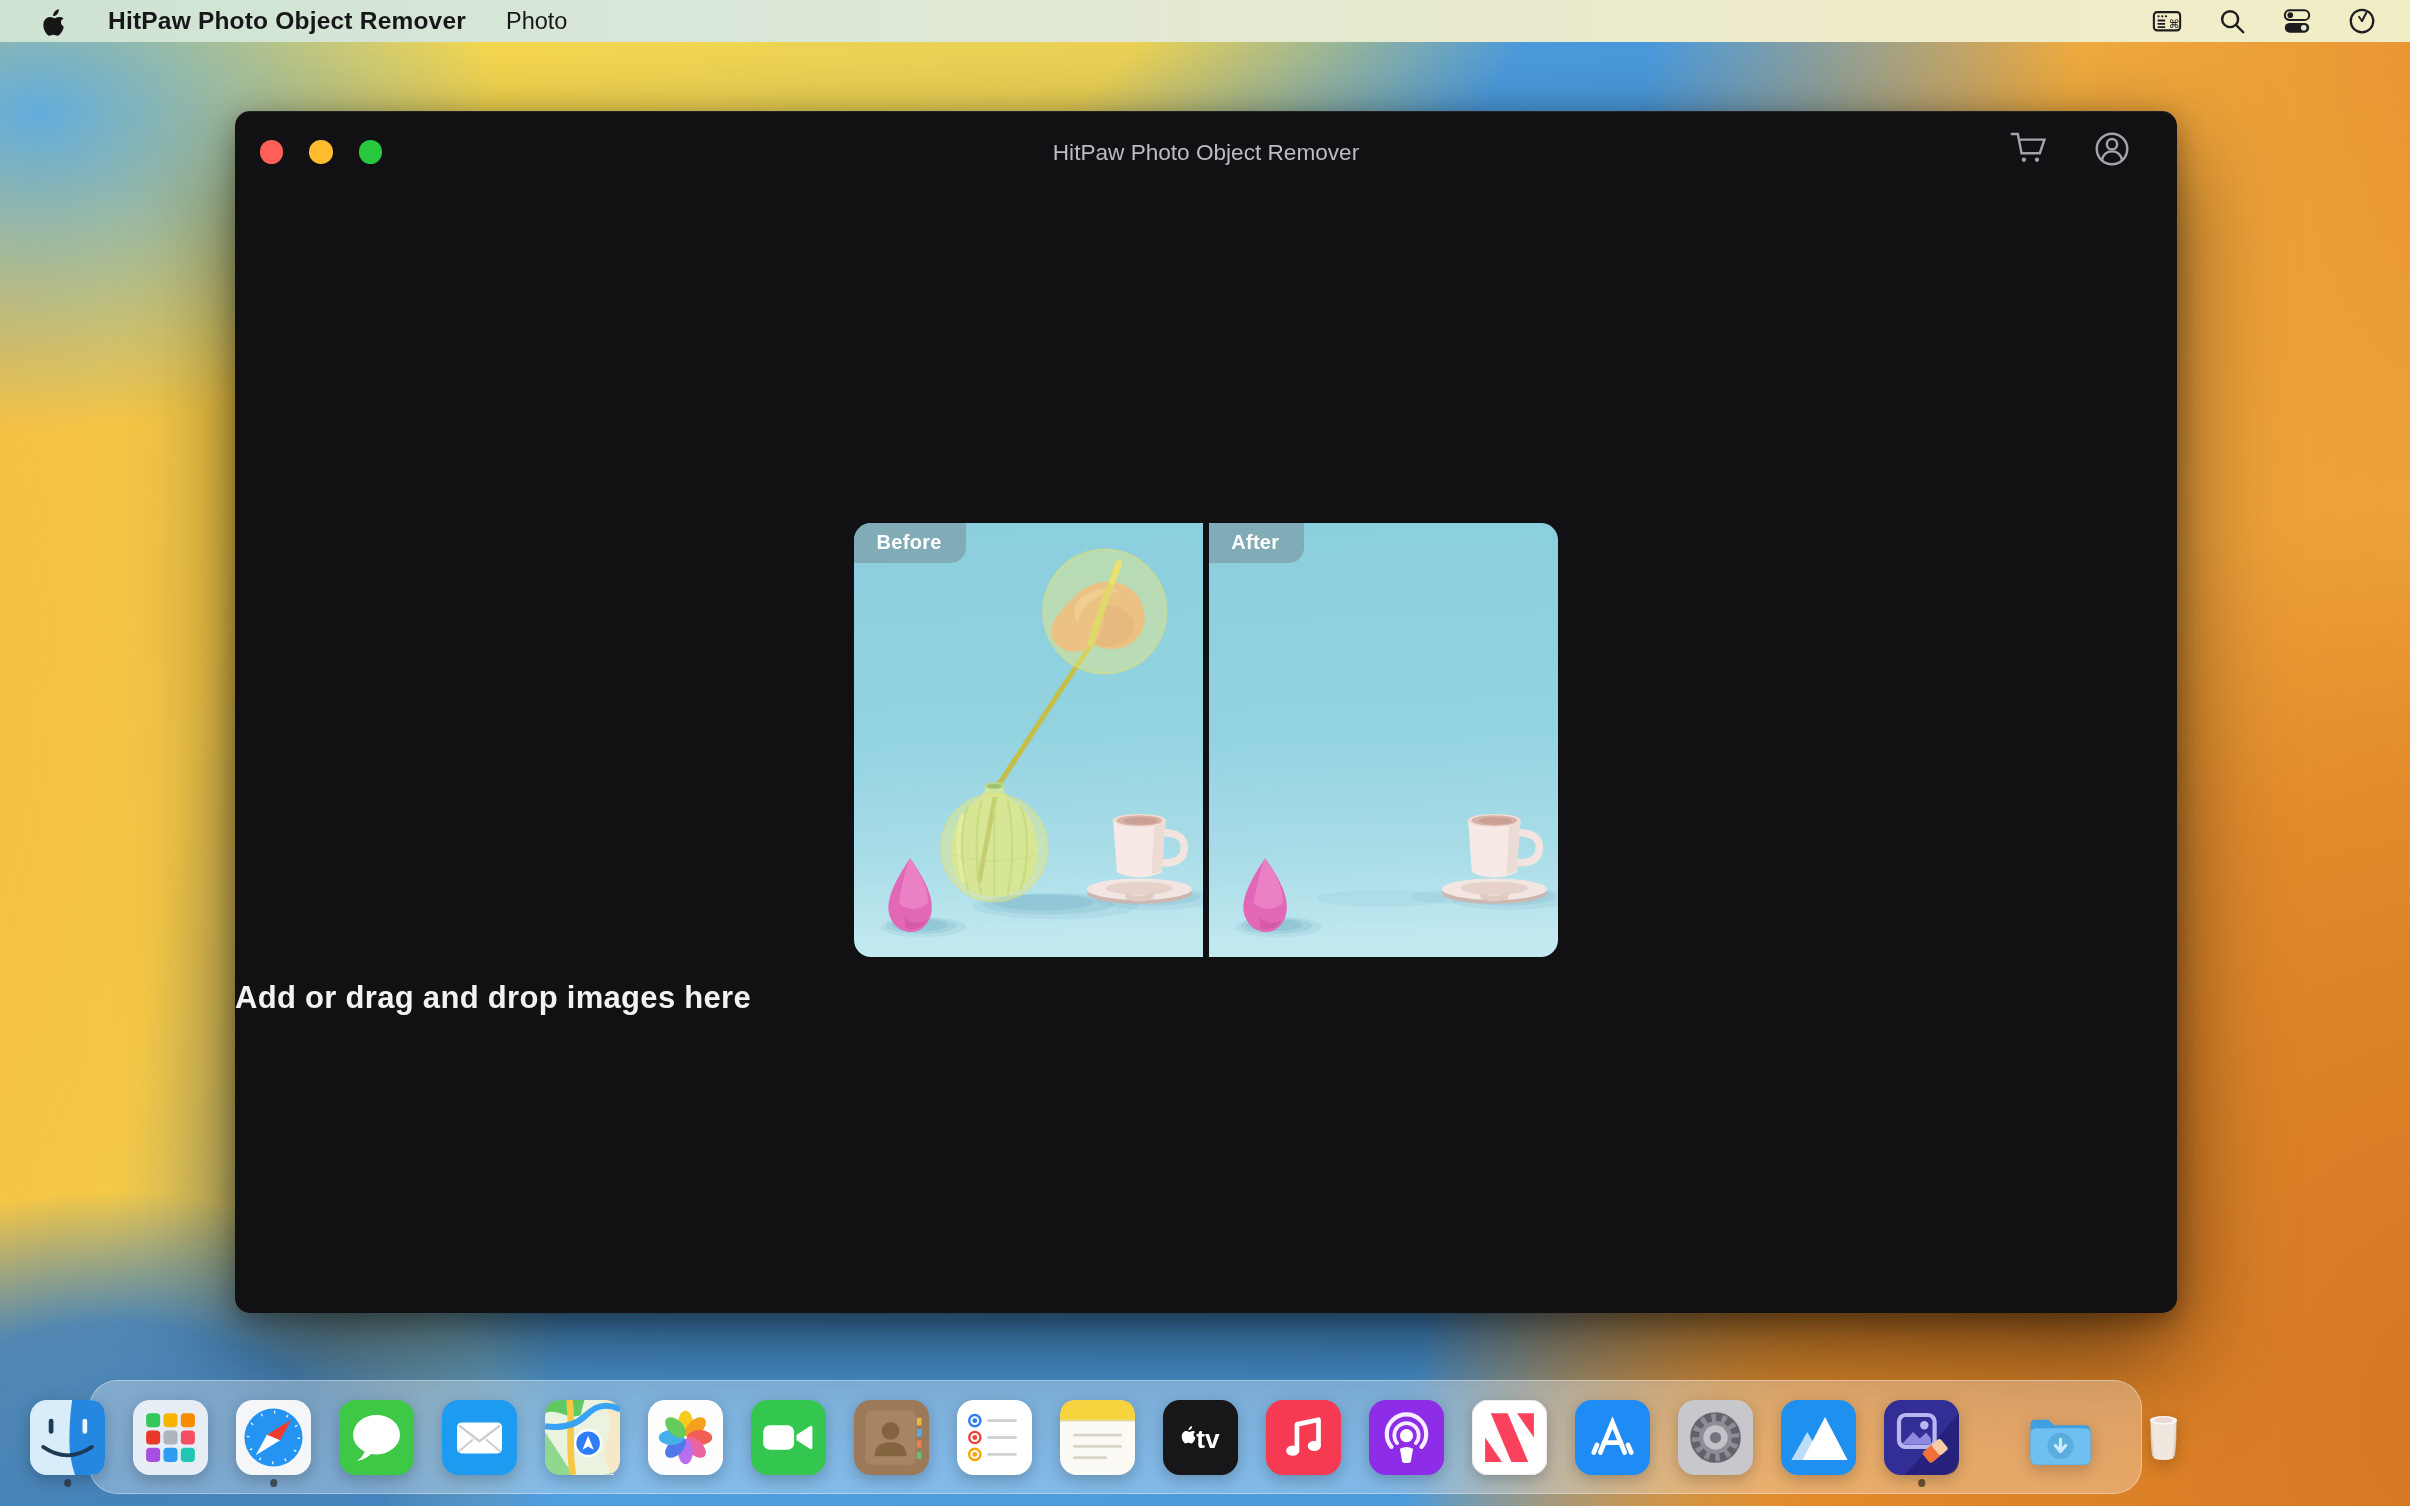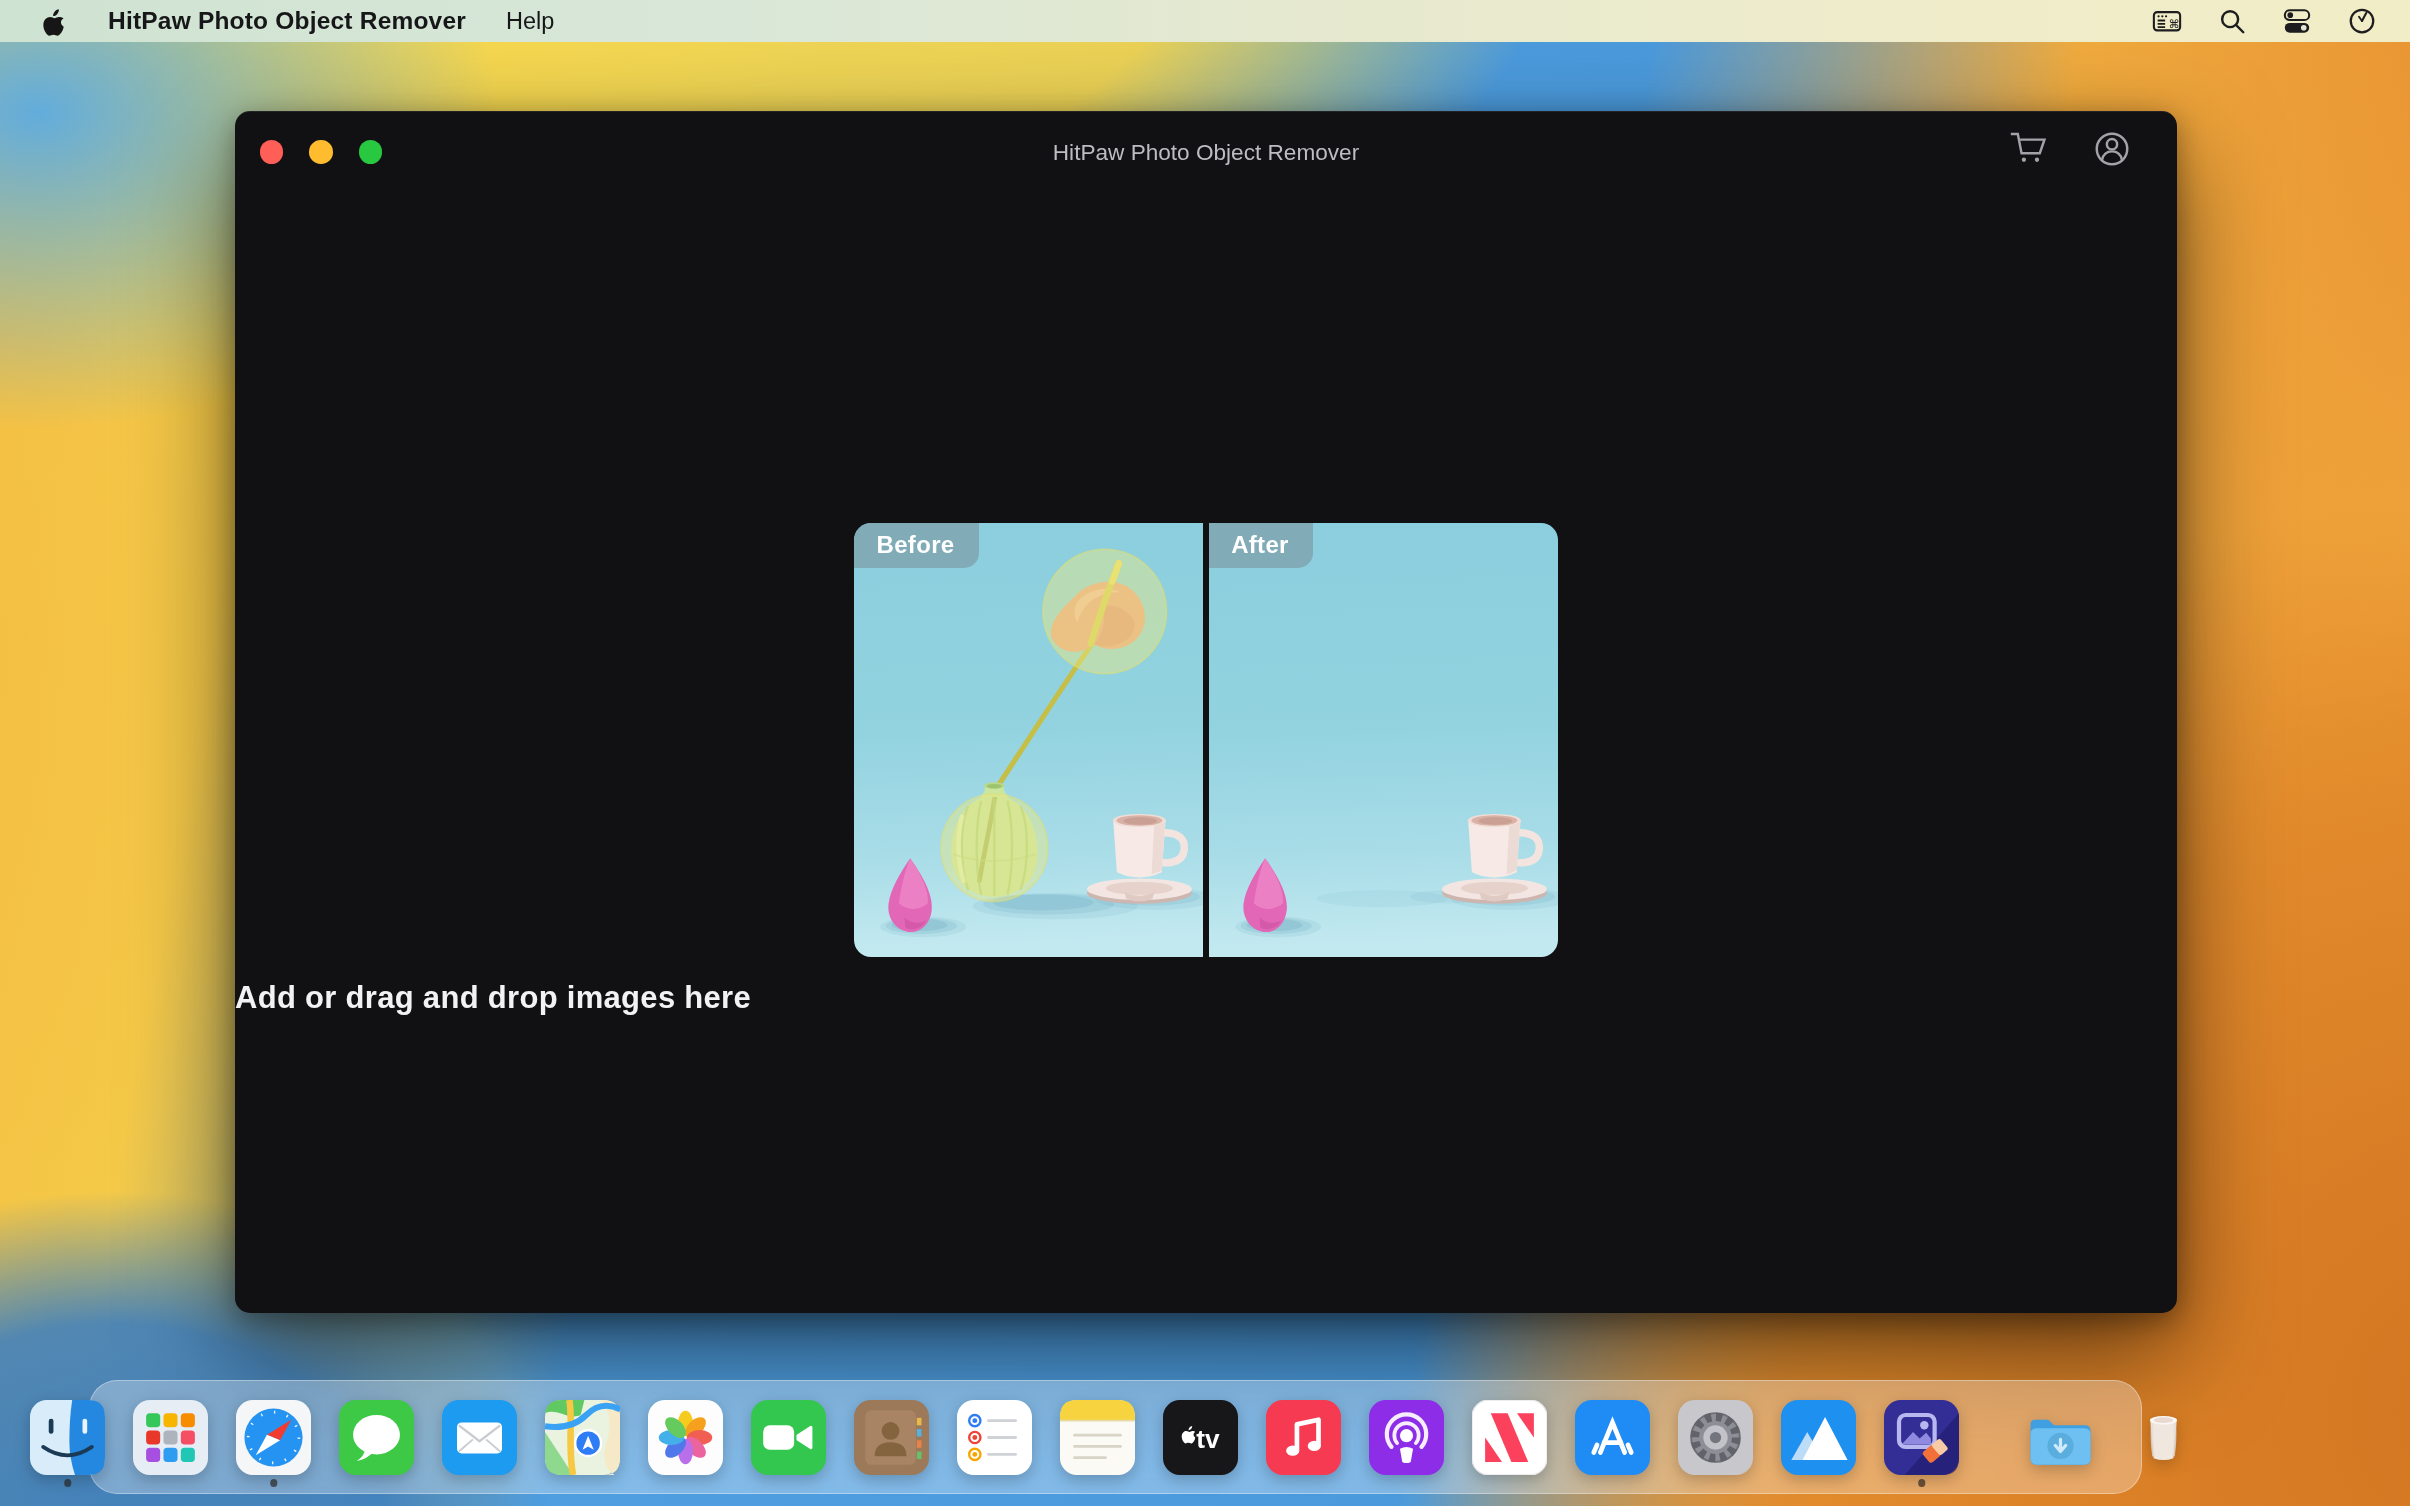--- a/index.html
+++ b/index.html
@@ -44,21 +44,21 @@
 
   
   .drop-zone { position:absolute; left:0; top:0; width:100%; height:100%; cursor:pointer; }
   .compare { position:absolute; left:619px; top:411px; width:704px; height:434px; display:flex; gap:5.6px; }
   .panel { position:relative; width:349px; height:434px; overflow:hidden;
     background:linear-gradient(178deg,#8bcedd 0%,#93d3e0 48%,#a9dde8 76%,#c3e9f0 96%); }
   .panel.before { border-radius:17px 0 0 17px; }
   .panel.after  { border-radius:0 17px 17px 0; }
   .panel svg { position:absolute; inset:0; width:100%; height:100%; }
   .badge { position:absolute; top:0; left:0; background:rgba(127,167,178,.88); color:#fff;
-    font-weight:bold; font-size:24px; padding:7.5px 24.5px 9.4px 22.6px; letter-spacing:0.3px; z-index:2; }
+    font-weight:bold; font-size:20px; padding:7.5px 24.5px 9.4px 22.6px; letter-spacing:0.3px; z-index:2; }
   .badge.before-badge { border-radius:17px 0 15px 0; }
   .badge.after-badge  { border-radius:0 0 15px 0; }
   .drop-text { position:absolute; left:0; top:868px; width:100%; text-align:left;
     font-size:31px; font-weight:bold; color:#f2f2f4; letter-spacing:0.3px; }
 
   
   .dock { position:absolute; left:89px; top:1380px; width:2053px; height:114px;
     background:rgba(255,255,255,.30); border:0.9px solid rgba(255,255,255,.35);
     border-radius:28px; z-index:6; display:flex; align-items:center; justify-content:center;
     gap:28px; backdrop-filter:blur(22.6px); }
@@ -79,21 +79,21 @@
   <div class="wallpaper"></div>
 
   <div class="menubar">
     <div class="menubar-left">
       <span class="status-icon">
         <svg width="25.4" height="30" viewBox="0 0 21 25">
             <path d="M15.7,9.2c-1.1,0-2.7,1-3.6,1c-0.9,0-2.3-1-3.7-1c-2.8,0-5.7,2.3-5.7,6.8c0,4.1,3.2,8.7,5,8.7c1,0,2.1-0.8,3.4-0.8c1.3,0,2.4,0.8,3.4,0.8c1.9,0,5.1-4.7,5.1-7.7c-2.6-1.2-3.2-5.3,0-6.6C18.6,9.6,16.9,9.2,15.7,9.2z M14.4,6.6c0.8-1,1.4-2.4,1.2-3.8c-1.3,0.1-2.7,0.9-3.5,1.9c-0.8,0.9-1.4,2.3-1.2,3.7C12.3,8.5,13.6,7.6,14.4,6.6z" fill="#161617"></path>
           </svg>
       </span>
       <span class="mb-appname">HitPaw Photo Object Remover</span>
-      <span class="mb-menu">Help</span>
+      <span class="mb-menu">Photo</span>
     </div>
     <div class="menubar-right">
       <span class="status-icon">
         <svg width="30" height="30" viewBox="0 0 32 32" fill="none" stroke="#1d1d1f" stroke-width="2.2">
           <rect x="2" y="6.5" width="28" height="19.5" rx="3.5"></rect>
           <circle cx="7" cy="11" r="1.2" fill="#1d1d1f" stroke="none"></circle>
             <circle cx="11" cy="11" r="1.2" fill="#1d1d1f" stroke="none"></circle>
             <circle cx="15" cy="11" r="1.2" fill="#1d1d1f" stroke="none"></circle>
           <path d="M6,15.5 h8 M6,19 h8 M6,22.5 h8" stroke-width="2"></path>
           <text x="23.5" y="23.5" font-size="12" text-anchor="middle" fill="#1d1d1f" stroke="none" font-family="DejaVu Sans, sans-serif">⌘</text>

